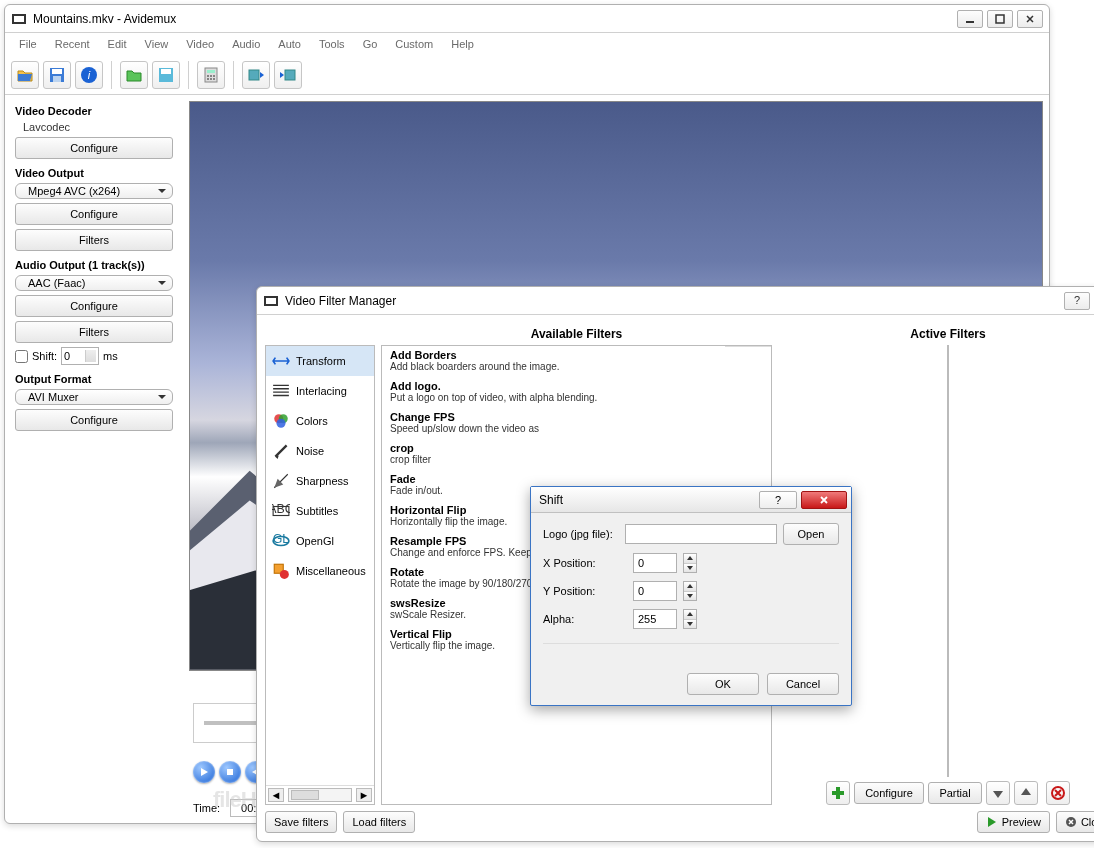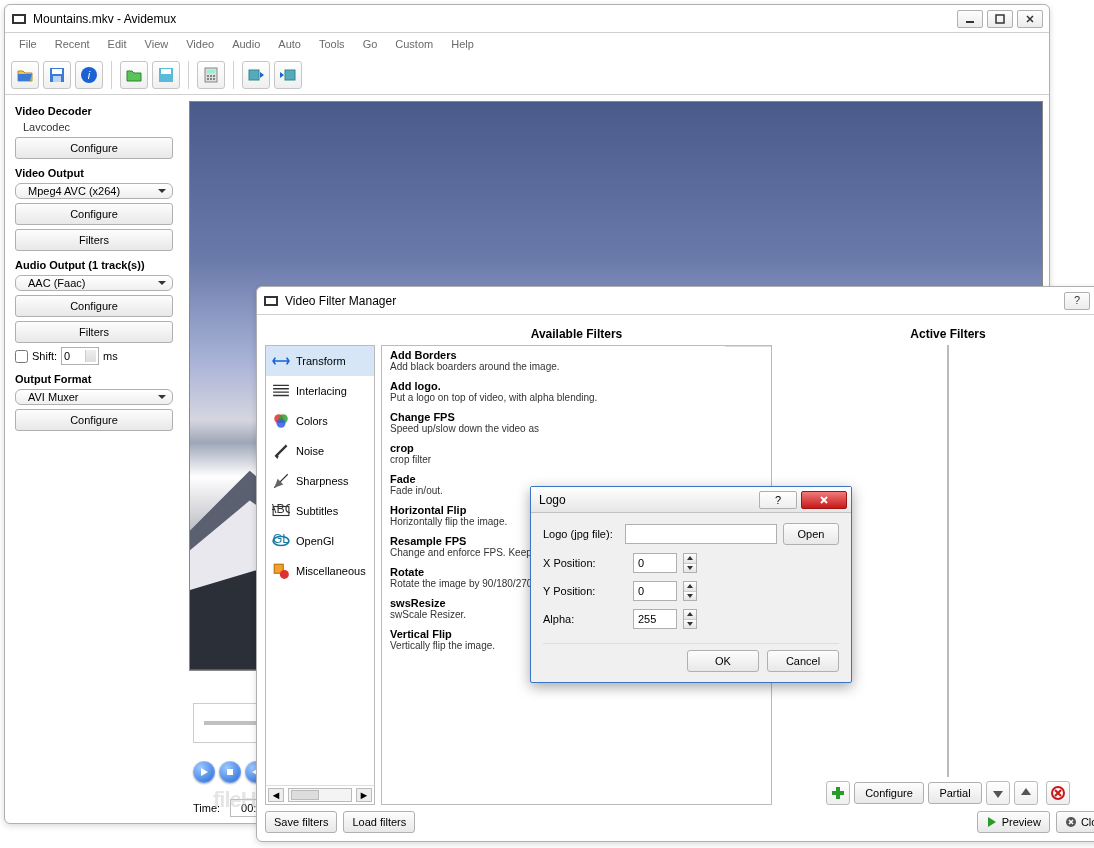--- a/index.html
+++ b/index.html
@@ -98,21 +98,21 @@
 .logo-row { display:flex; align-items:center; gap:6px;}
 .logo-row label{ width:84px;}
 .logo-row input[type=text]{ flex:1; height:20px; border:1px solid #b0b0b0; background:#fff; padding:0 4px;}
 .logo-row .num { width:44px; height:20px; border:1px solid #b0b0b0; background:#fff; padding:0 4px; display:flex; align-items:center;}
 .logo-row .spinbtns{ width:14px; height:20px; display:flex; flex-direction:column; border:1px solid #b0b0b0;}
 .logo-row .spinbtns div{flex:1; background:linear-gradient(#fff,#e4e4e4); display:flex; align-items:center; justify-content:center; cursor:pointer;}
 .logo-row .spinbtns div:first-child{border-bottom:1px solid #ccc;}
 .logo-row .spinbtns svg{width:6px;height:4px;fill:#333;}
 .logo-open{ width:60px;}
 .logo-footer{ display:flex; justify-content:flex-end; gap:8px; padding:6px 0 4px; border-top:1px solid #ddd; margin-top:6px;}
-.logo-footer .btn{width:72px;}
+.logo-footer .btn{width:72px;margin-top:23px;}
 </style>
 </head>
 <body>
 
 <div class="window main-window">
   <div class="titlebar">
     <span class="icon-slot">
       <svg viewBox="0 0 16 16">
           <rect x="1" y="3" width="14" height="10" fill="#333"></rect>
           <rect x="3" y="5" width="10" height="6" fill="#fff"></rect>
@@ -490,21 +490,21 @@
     </div>
   </div>
 </div>
 
 <div class="logo-dialog">
   <div class="logo-title">
     <span class="icon-slot"><svg viewBox="0 0 16 16">
           <rect x="1" y="3" width="14" height="10" fill="#333"></rect>
           <rect x="3" y="5" width="10" height="6" fill="#fff"></rect>
         </svg></span>
-    <span class="t">Logo</span>
+    <span class="t">Shift</span>
     <span class="help">?</span>
     <span class="close">
         <svg viewBox="0 0 10 10" style="width:12px;height:10px">
           <path d="M2 2l6 6M8 2l-6 6" stroke="#fff" stroke-width="1.8"></path>
         </svg>
       </span>
   </div>
   <div class="logo-body">
     <div class="logo-row">
       <label>Logo (jpg file):</label>

